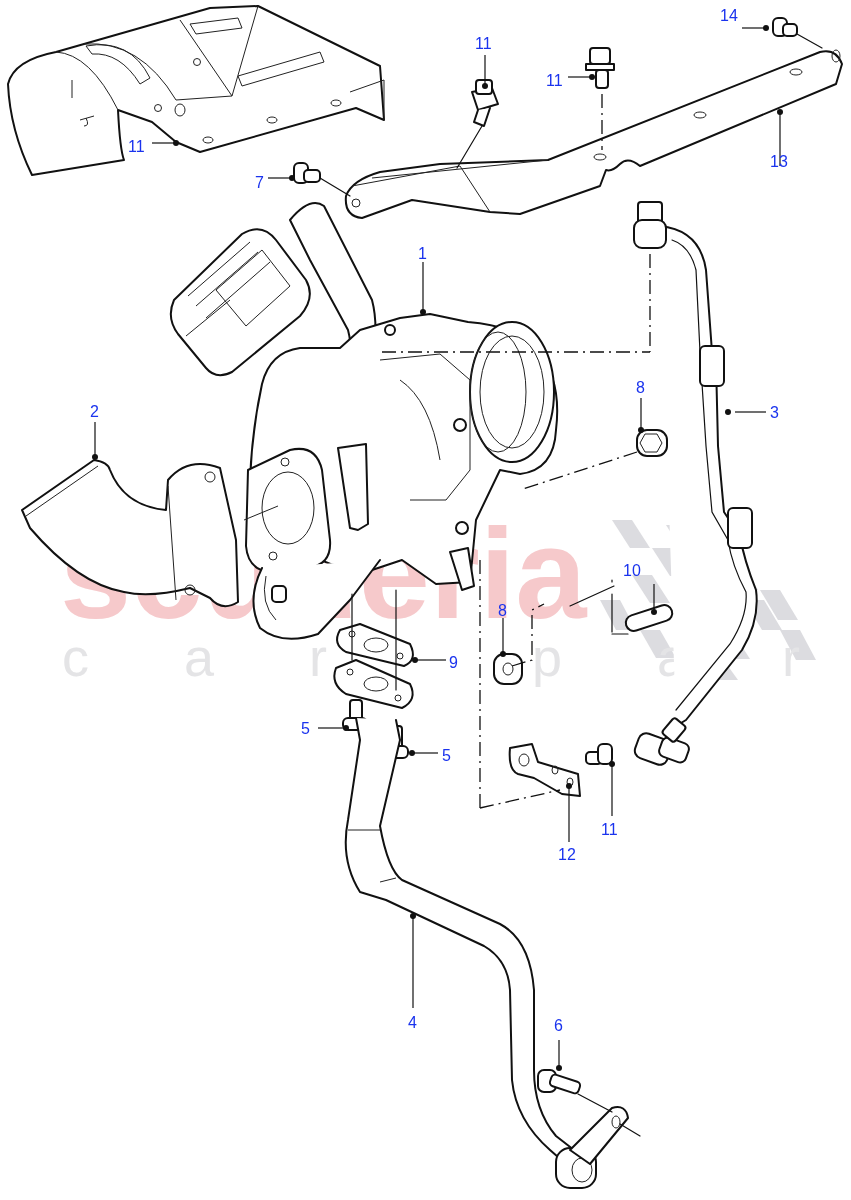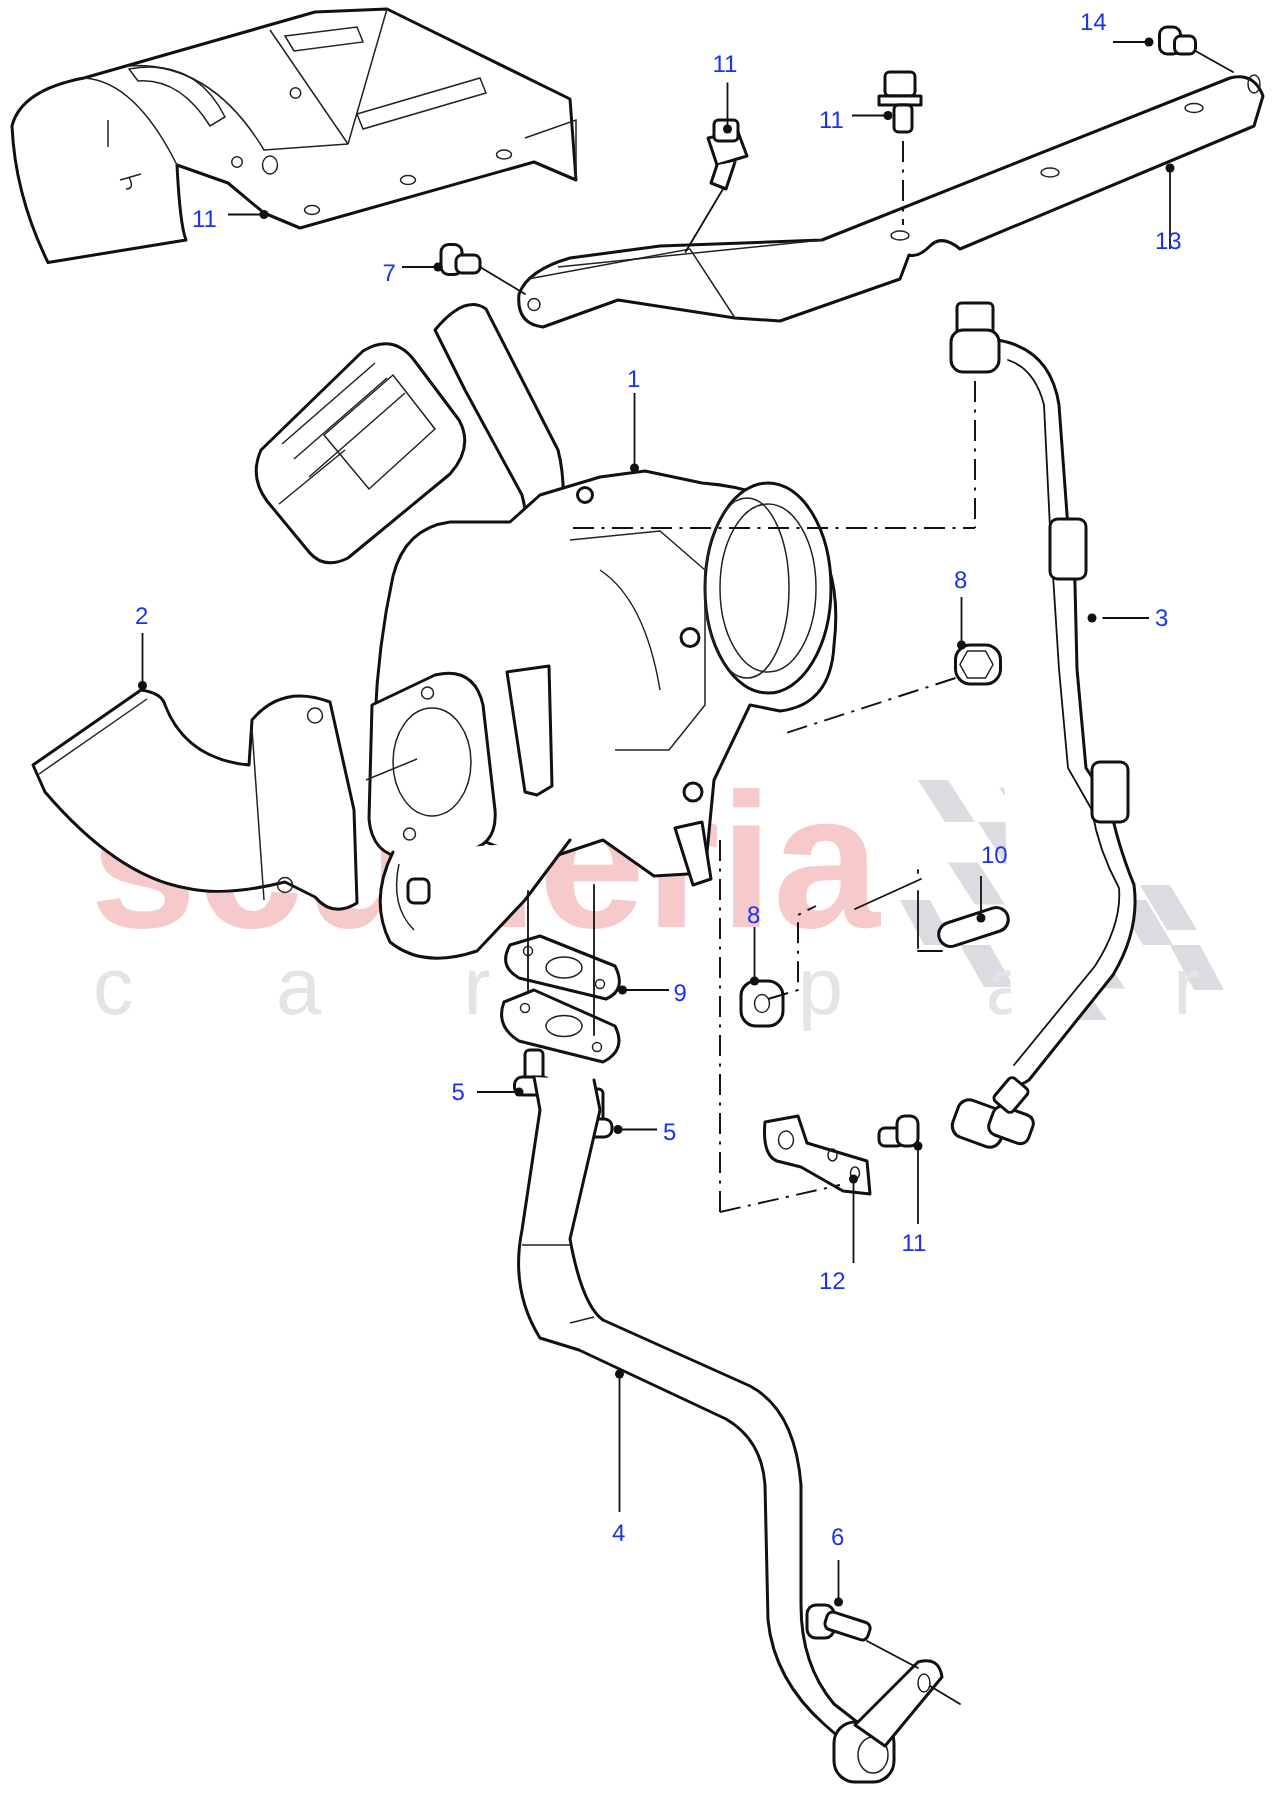--- a/index.html
+++ b/index.html
@@ -279,22 +279,22 @@
 <div class="callout" style="left:90px;  top:404px;">2</div>
 <div class="callout" style="left:770px; top:405px;">3</div>
 <div class="callout" style="left:408px; top:1015px;">4</div>
 <div class="callout" style="left:301px; top:721px;">5</div>
 <div class="callout" style="left:442px; top:748px;">5</div>
 <div class="callout" style="left:554px; top:1018px;">6</div>
 <div class="callout" style="left:255px; top:175px;">7</div>
 <div class="callout" style="left:636px; top:380px;">8</div>
 <div class="callout" style="left:498px; top:603px;">8</div>
 <div class="callout" style="left:449px; top:655px;">9</div>
-<div class="callout" style="left:654px; top:563px;">10</div>
+<div class="callout" style="left:623px; top:563px;">10</div>
 <div class="callout" style="left:475px; top:36px;">11</div>
 <div class="callout" style="left:546px; top:73px;">11</div>
 <div class="callout" style="left:601px; top:822px;">11</div>
-<div class="callout" style="left:546px; top:847px;text-align:center;">12</div>
+<div class="callout" style="left:558px; top:847px;text-align:center;">12</div>
 <div class="callout" style="left:770px; top:154px;">13</div>
 <div class="callout" style="left:720px; top:8px;">14</div>
 <div class="callout" style="left:128px; top:139px;">11</div>
 
 </div>
 
 </body></html>

